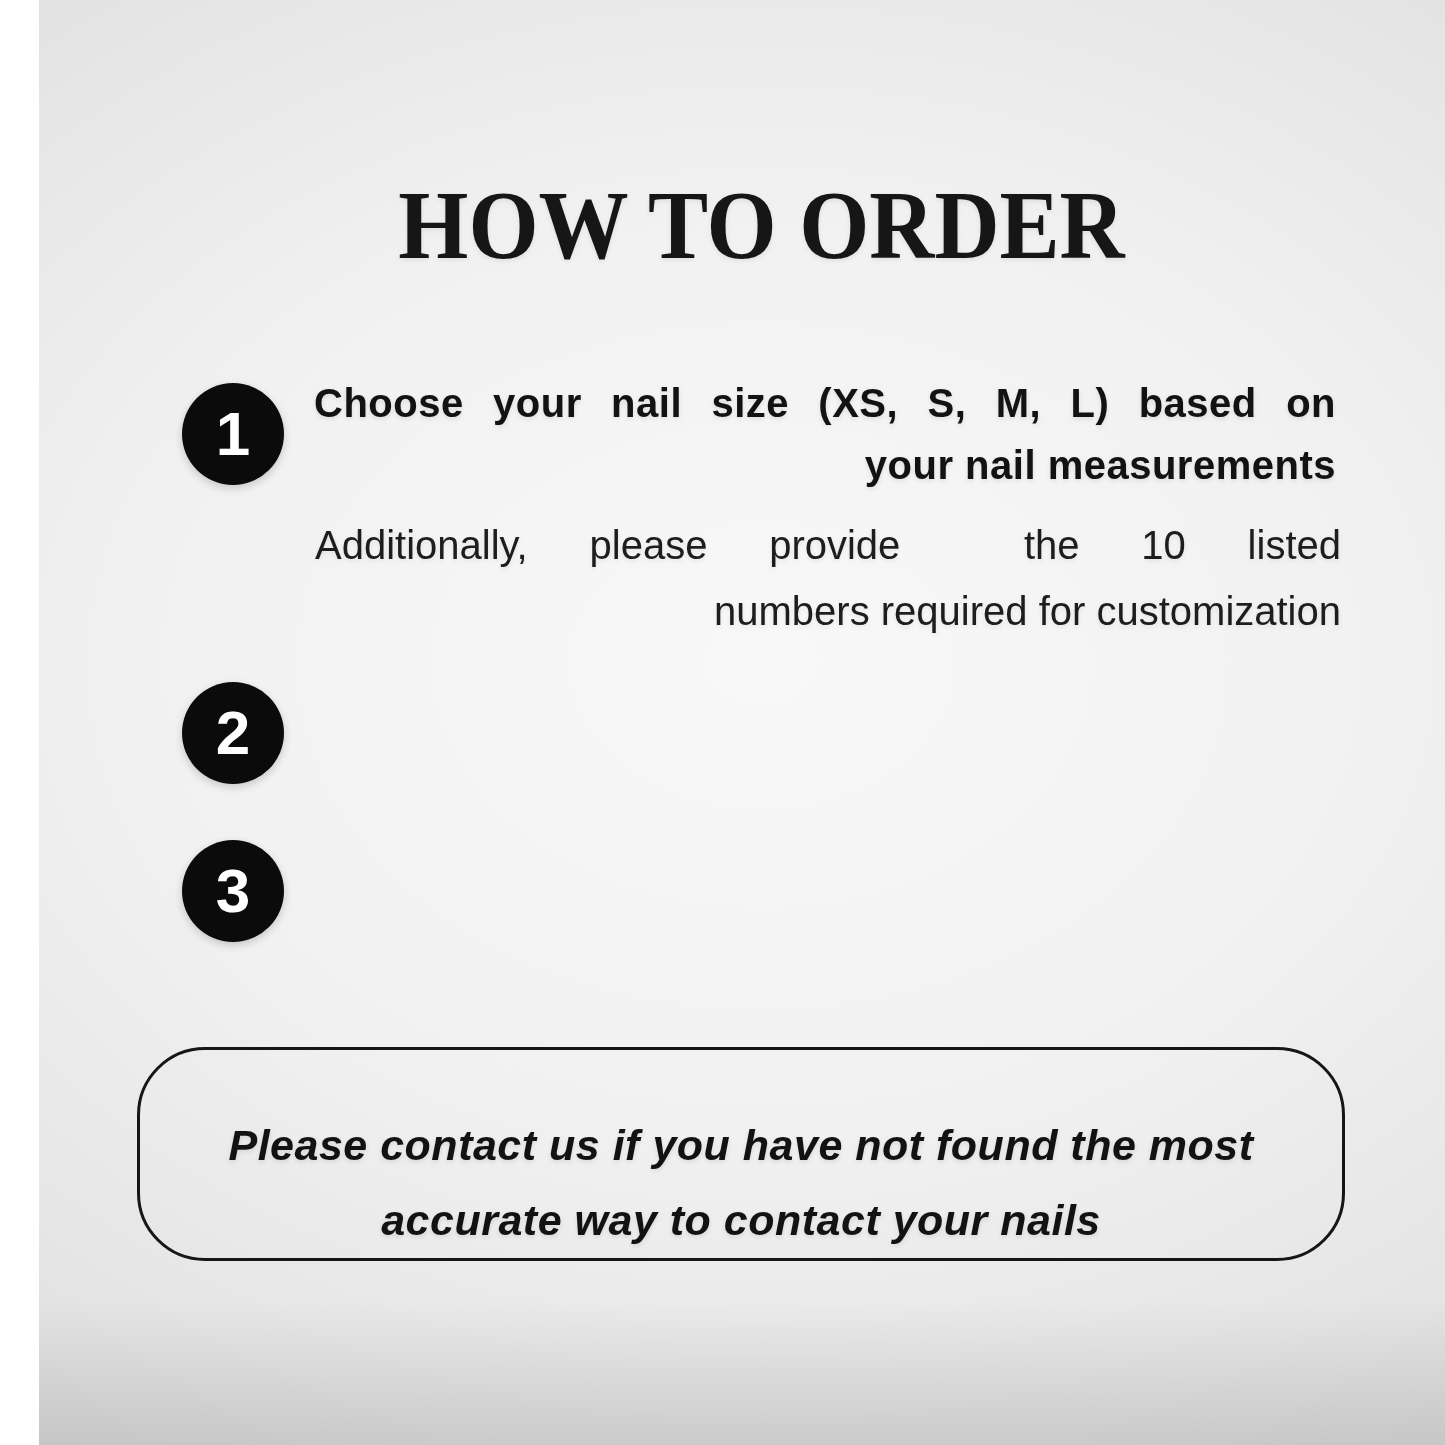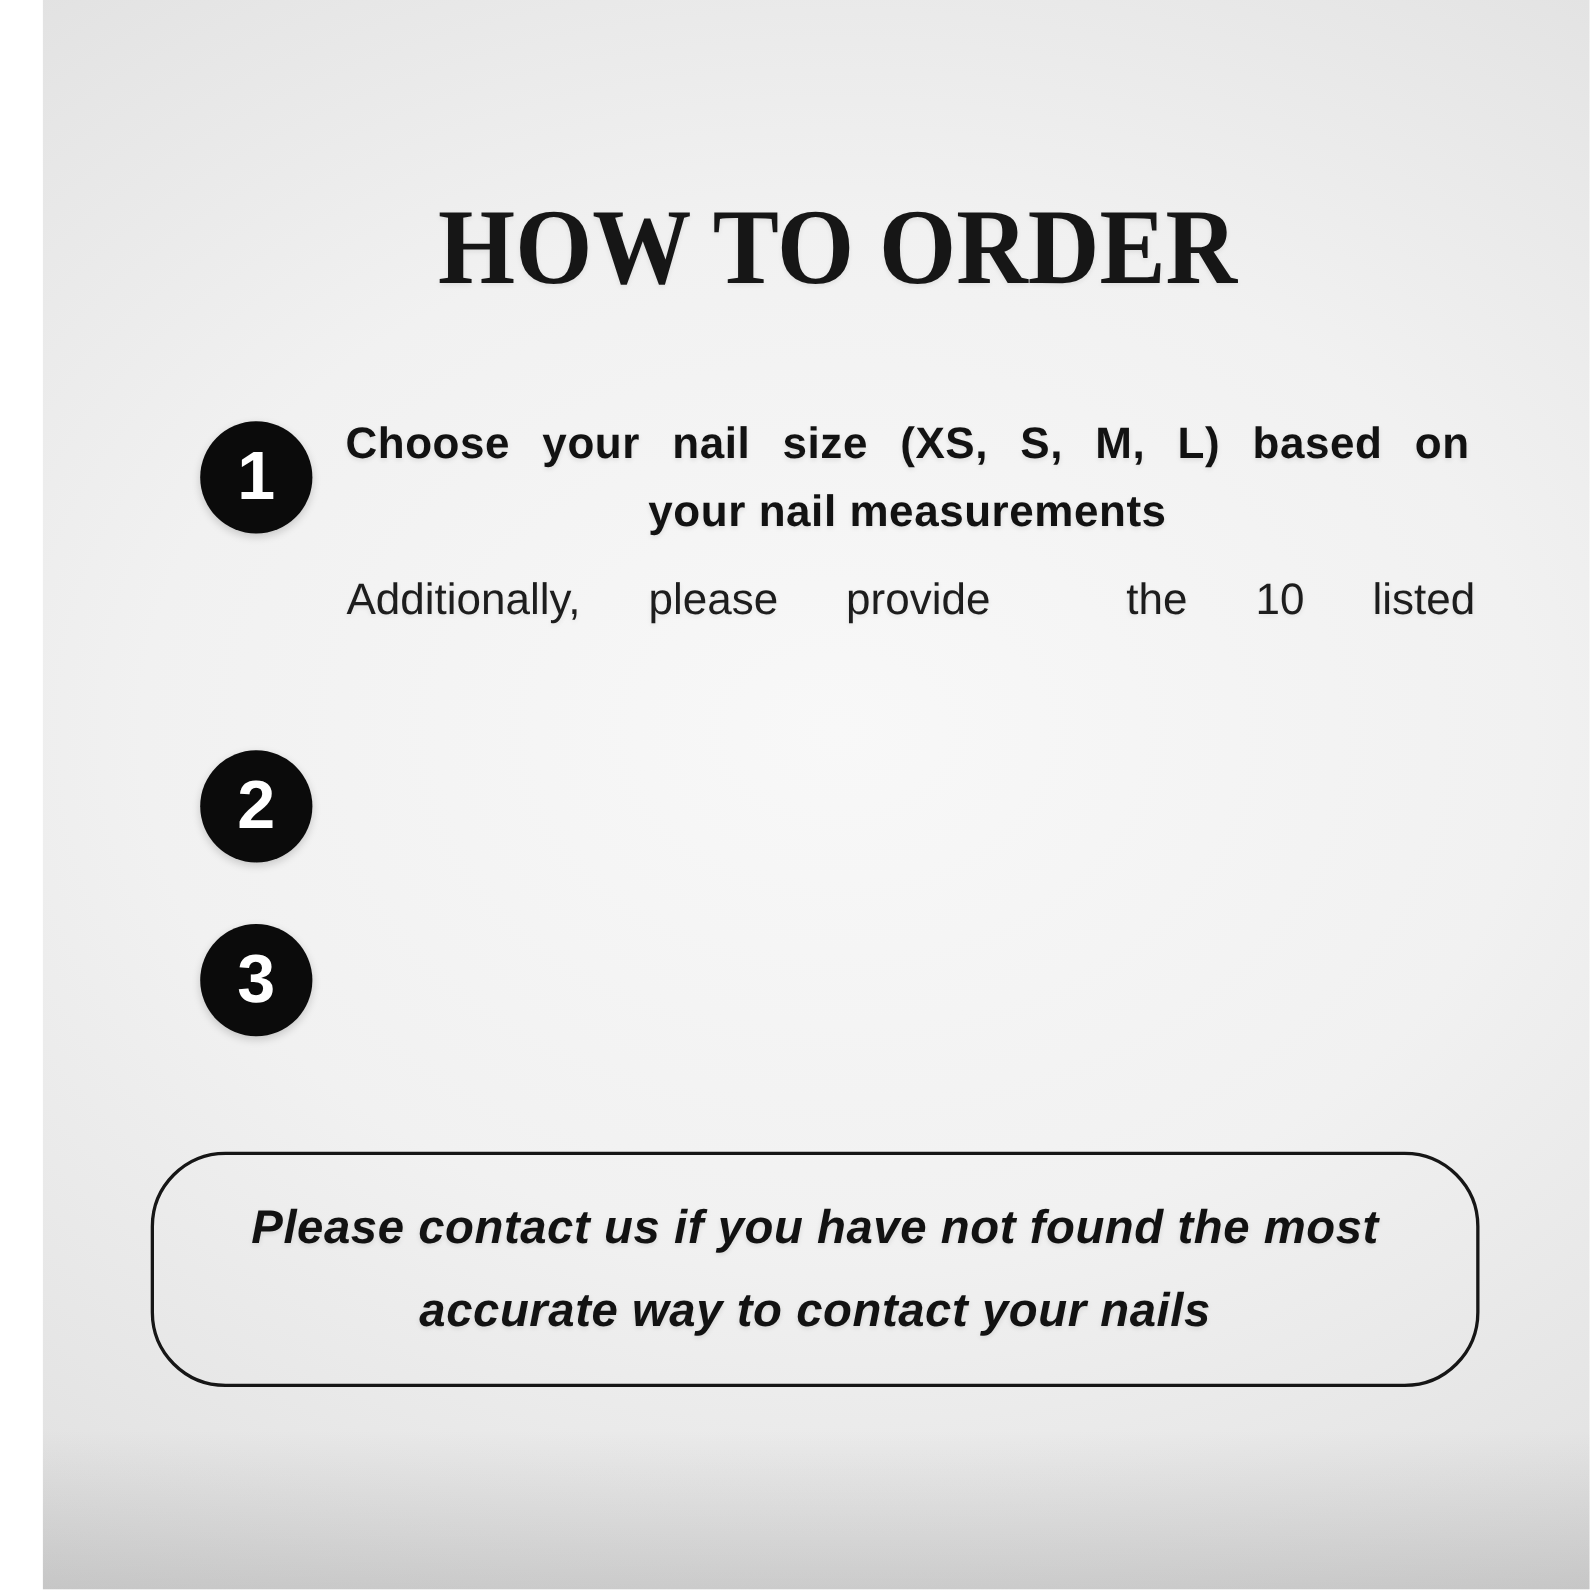--- a/index.html
+++ b/index.html
@@ -73,21 +73,21 @@
     font-weight: 700;
     font-size: 40px;
     line-height: 62px;
     letter-spacing: 0.5px;
     color: #121212;
     text-shadow: 0 2px 5px rgba(0,0,0,0.10);
   }
   .step--1 .step-text { width: 1022px; }
 
   .jline { display: block; text-align: justify; text-align-last: justify; }
-  .lline { display: block; text-align: center; }
+  .lline { display: block; text-align: right; }
 
   
   .note {
     position: absolute;
     left: 276px;
     top: 512px;
     width: 1026px;
     margin: 0;
     font-weight: 400;
     font-size: 40px;
@@ -100,21 +100,21 @@
   .footer-box {
     position: absolute;
     left: 98px;
     top: 1047px;
     width: 1208px;
     height: 214px;
     box-sizing: border-box;
     border: 3px solid #161616;
     border-radius: 68px;
     display: flex;
-    align-items: center;
+    align-items: flex-end;
     justify-content: center;
   }
   .footer-text {
     margin: 0;
     text-align: center;
     font-style: italic;
     font-weight: 700;
     font-size: 43px;
     line-height: 75px;
     letter-spacing: 0.5px;
@@ -135,20 +135,21 @@
       <span>1</span>
     </div>
     <p class="step-text">
       <span class="jline">Choose your nail size (XS, S, M, L) based on</span>
       <span class="lline">your nail measurements</span>
     </p>
   </div>
 
   <p class="note">
     <span class="jline">Additionally, please provide &nbsp;the 10 listed</span>
+    <span class="lline">numbers required for customization</span>
   </p>
 
   <div class="step step--2">
     <div class="badge">
       <span>2</span>
     </div>
   </div>
 
   <div class="step step--3">
     <div class="badge">

